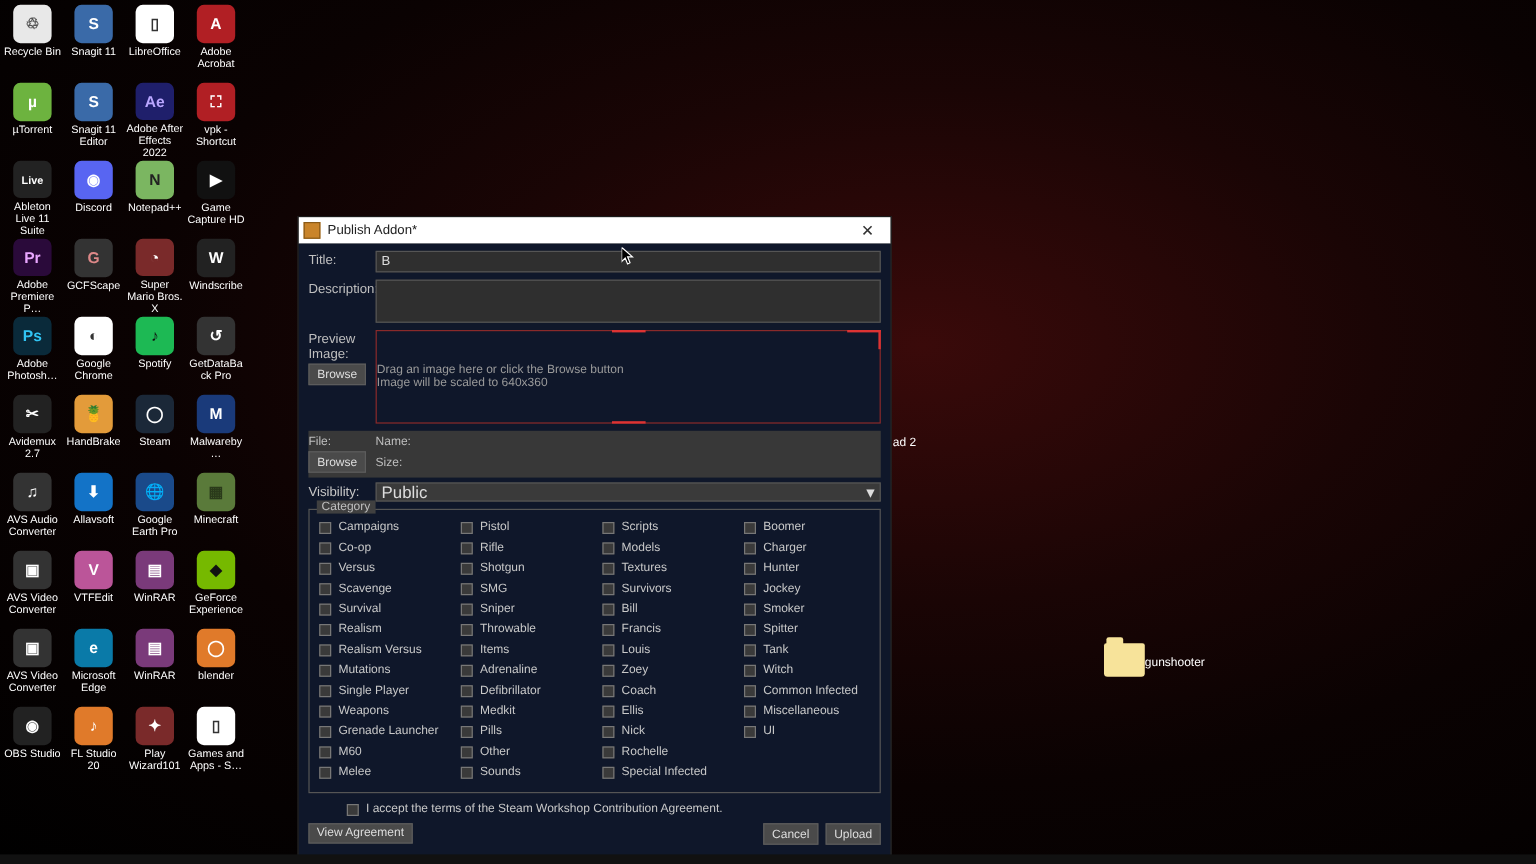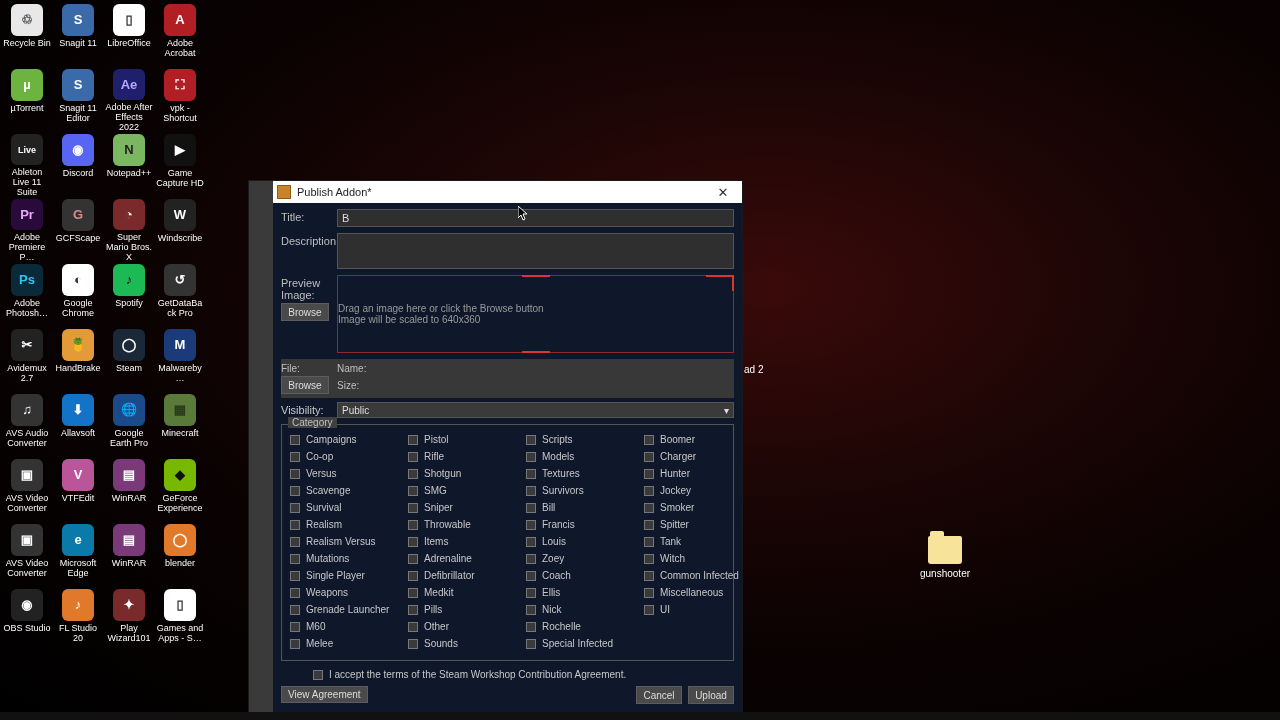--- a/index.html
+++ b/index.html
@@ -39,21 +39,21 @@
   width:32px; height:32px;
   border-radius:6px;
   display:flex; align-items:center; justify-content:center;
   font-size:14px; font-weight:bold;
   margin-bottom:2px;
 }
 .dicon .label { word-break: break-word; max-width:48px; }
 
 .folder-icon {
   position:absolute;
-  display:flex; flex-direction:column; align-items:center;
+  display:flex; align-items:center;
   color:#fff; font-size:10px; cursor:pointer;
 }
 .folder-icon .fldimg {
   width:34px; height:28px;
   background:#f7e39a;
   border-radius:2px 2px 3px 3px;
   position:relative;
 }
 .folder-icon .fldimg:before{
   content:""; position:absolute; top:-5px; left:2px; width:14px; height:6px;
@@ -62,21 +62,20 @@
 
 
 .dialog {
   position:absolute;
   left:248px; top:180px;
   width:495px;
   background:#3a3a3a;
   border:1px solid #1a1a1a;
   color:#c8c8c8;
   font-size:11px;
-  padding-left:24px;
 }
 .titlebar {
   height:22px;
   background:#fff;
   color:#222;
   display:flex; align-items:center;
   padding:0 4px 0 4px;
   font-size:11px;
 }
 .titlebar .ticon{
@@ -119,21 +118,21 @@
 }
 .file-section{ background:#383838; padding:4px 0; }
 .file-row{display:flex;align-items:center;font-size:10px;color:#bfbfbf;}
 .file-row .flbl{width:56px;padding-left:0;}
 .file-row .attrlbl{width:38px;}
 .vis-row{display:flex;align-items:center;margin-top:4px;}
 .vis-row .lbl{width:56px;}
 .vis-select{
   flex:1;background:#3a3a3a;border:1px solid #555;height:16px;
   display:flex;align-items:center;justify-content:space-between;
-  padding:0 4px;font-size:10px;color:#ddd;cursor:pointer;
+  padding:0 4px;font-size:14px;color:#ddd;cursor:pointer;
 }
 .category-section{
   border:1px solid #555; margin-top:6px;
   padding:6px 8px 8px 8px;
   position:relative;
 }
 .category-section .legend{
   position:absolute; top:-8px; left:6px;
   background:#404040; padding:0 4px;
   font-size:10px; color:#bfbfbf;

